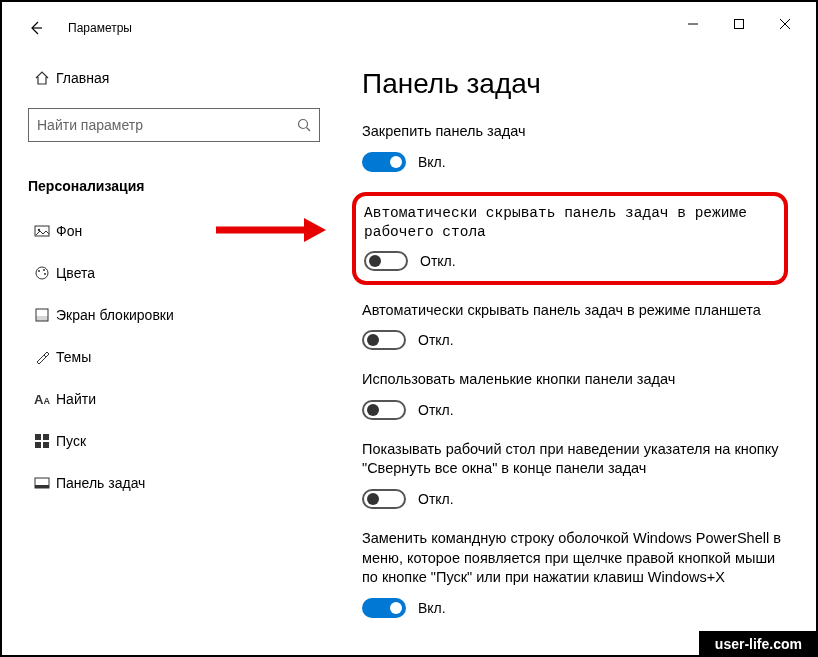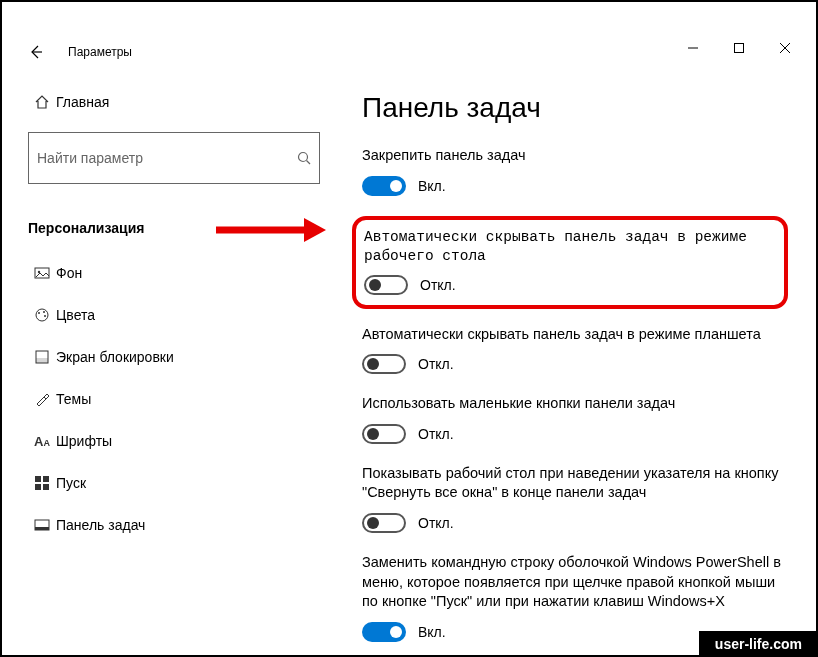--- a/index.html
+++ b/index.html
@@ -14,21 +14,21 @@
   }
   .outer-border {
     position: absolute;
     top: 0; left: 0;
     width: 818px; height: 657px;
     border: 2px solid #000;
     pointer-events: none;
   }
   .window {
     position: absolute;
-    top: 32px; left: 12px;
+    top: 8px; left: 12px;
     width: 796px; height: 626px;
     background: #fff;
     display: flex;
     flex-direction: column;
   }
   .titlebar {
     height: 40px;
     display: flex;
     align-items: center;
     padding-left: 10px;
@@ -72,21 +72,21 @@
   .home-link {
     display: flex; align-items: center;
     height: 40px;
     cursor: pointer;
     font-size: 14px;
     color: #000;
   }
   .home-link .icon { width: 28px; display: flex; justify-content: center; color: #333; }
   .search-box {
     margin-top: 10px;
-    width: 292px; height: 52px;
+    width: 292px; height: 34px;
     border: 1px solid #666;
     display: flex; align-items: center;
     padding: 0 8px;
     color: #666;
     font-size: 14px;
     cursor: text;
   }
   .search-box .ph { flex: 1; }
   .search-box .search-icon { font-size: 14px; color: #666; }
   .section-label {
@@ -277,21 +277,21 @@
               <svg width="16" height="16" viewBox="0 0 16 16">
                 <path d="M3 13 L10 6 L12 8 L5 15 Z M10 6 L13 3 L15 5 L12 8" stroke="#333" stroke-width="1" fill="none"></path>
               </svg>
             </span>
           <span>Темы</span>
         </div>
         <div class="nav-item">
           <span class="icon">
               <span style="font-size:13px;font-weight:600;">A<span style="font-size:9px;">A</span></span>
             </span>
-          <span>Шрифты</span>
+          <span>Найти</span>
         </div>
         <div class="nav-item">
           <span class="icon">
               <svg width="14" height="14" viewBox="0 0 14 14">
                 <rect x="0" y="0" width="6" height="6" fill="#333"></rect>
                 <rect x="8" y="0" width="6" height="6" fill="#333"></rect>
                 <rect x="0" y="8" width="6" height="6" fill="#333"></rect>
                 <rect x="8" y="8" width="6" height="6" fill="#333"></rect>
               </svg>
             </span>

